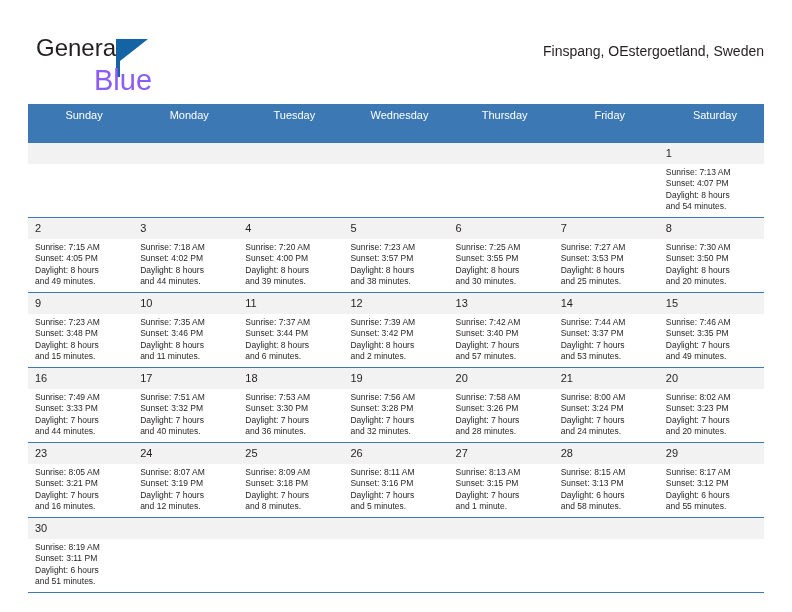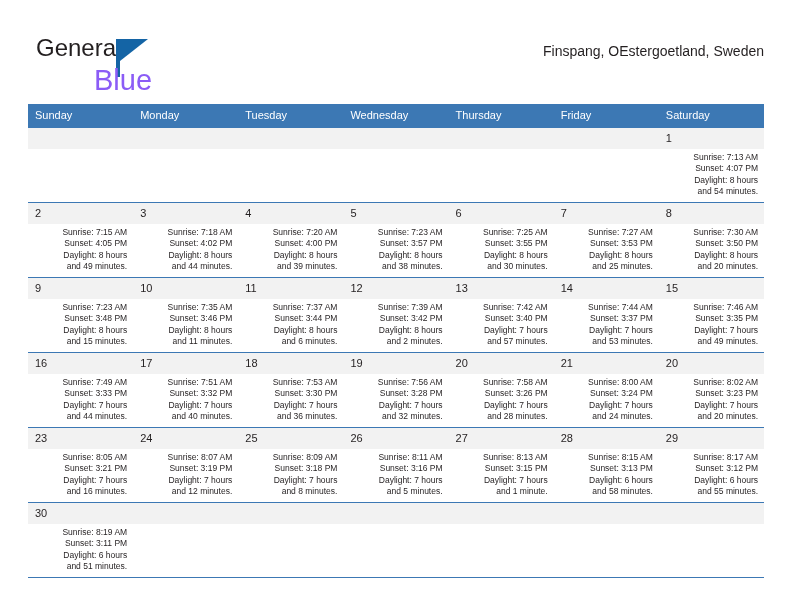--- a/index.html
+++ b/index.html
@@ -100,22 +100,22 @@
     top: 104px;
     width: 736px;
     border-collapse: collapse;
     table-layout: fixed;
   }
   .calendar th {
     background: #3c78b4;
     color: #ffffff;
     font-size: 11px;
     font-weight: normal;
-    text-align: left;
-    padding: 5px 0 5px 7px;
+    text-align: center;
+    padding: 5px 0 20px 7px;
     height: 12px;
     line-height: 13px;
   }
   .calendar td {
     vertical-align: top;
     padding: 0;
     border-top: 1px solid #3c78b4;
     height: 74px;
     background: #ffffff;
   }
@@ -131,21 +131,20 @@
     min-height: 13px;
   }
   .daynum.empty {
     color: transparent;
   }
   .details {
     padding: 3px 6px 0 7px;
     font-size: 8.5px;
     line-height: 11.4px;
     color: #231f20;
-    text-align: right;
   }
   .details div {
     white-space: nowrap;
   }
   .calendar tr:last-child td {
     border-bottom: 1px solid #3c78b4;
   }
 </style>
 </head>
 <body>

